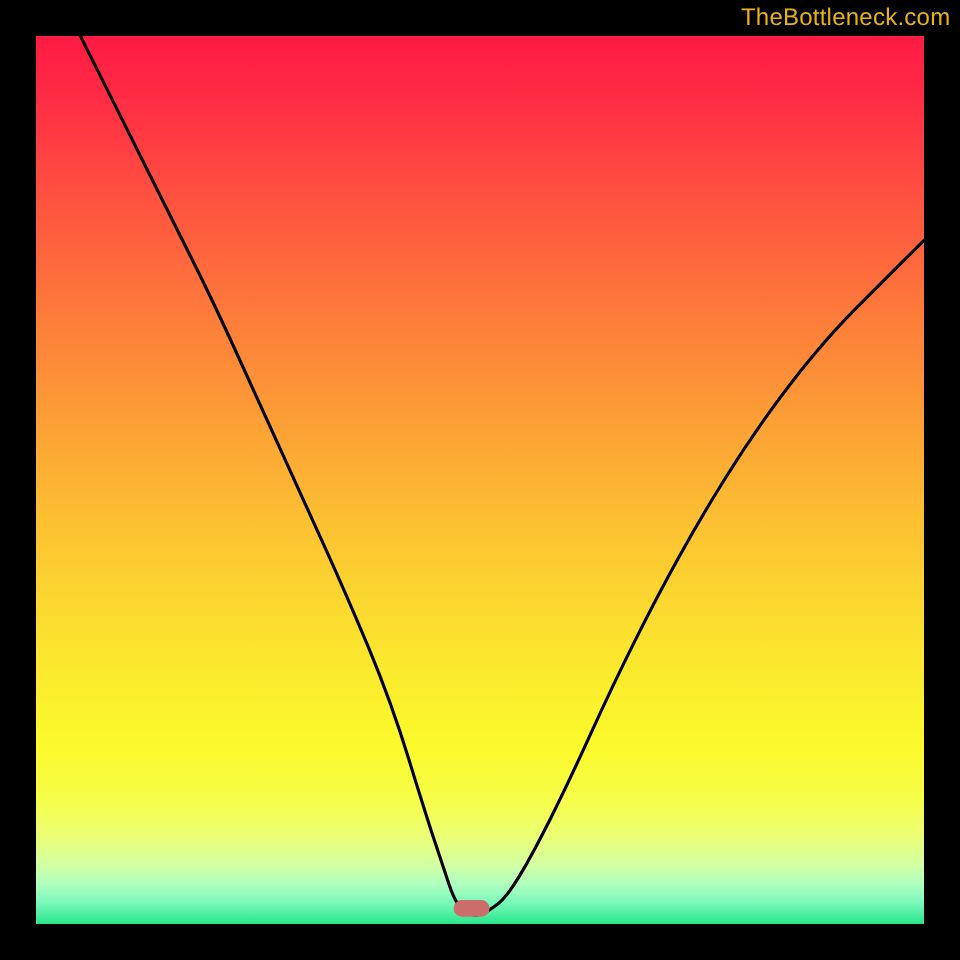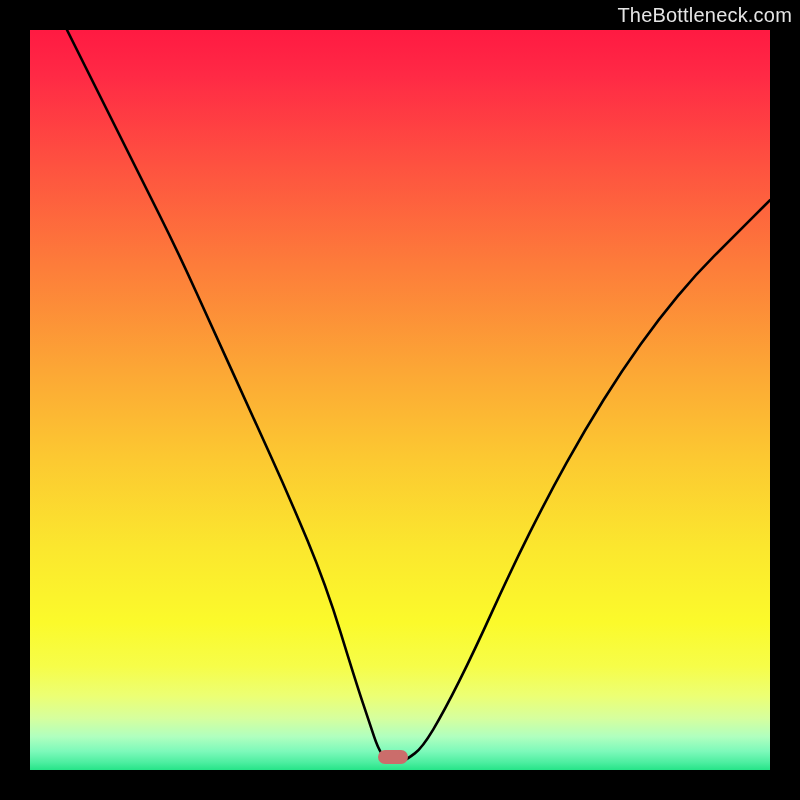--- a/index.html
+++ b/index.html
@@ -42,21 +42,21 @@
     position: absolute;
     width: 30px;
     height: 14px;
     border-radius: 7px;
     transform: translate(-50%, -50%);
   }
   .watermark {
     position: absolute;
     top: 4px;
     right: 8px;
-    color: #e5e5e5;
+    color: #eab308;
     font-size: 20px;
     letter-spacing: 0.2px;
   }
 </style>
 </head>
 <body>
 
 <div class="stage">
   <div class="watermark">TheBottleneck.com</div>
 

